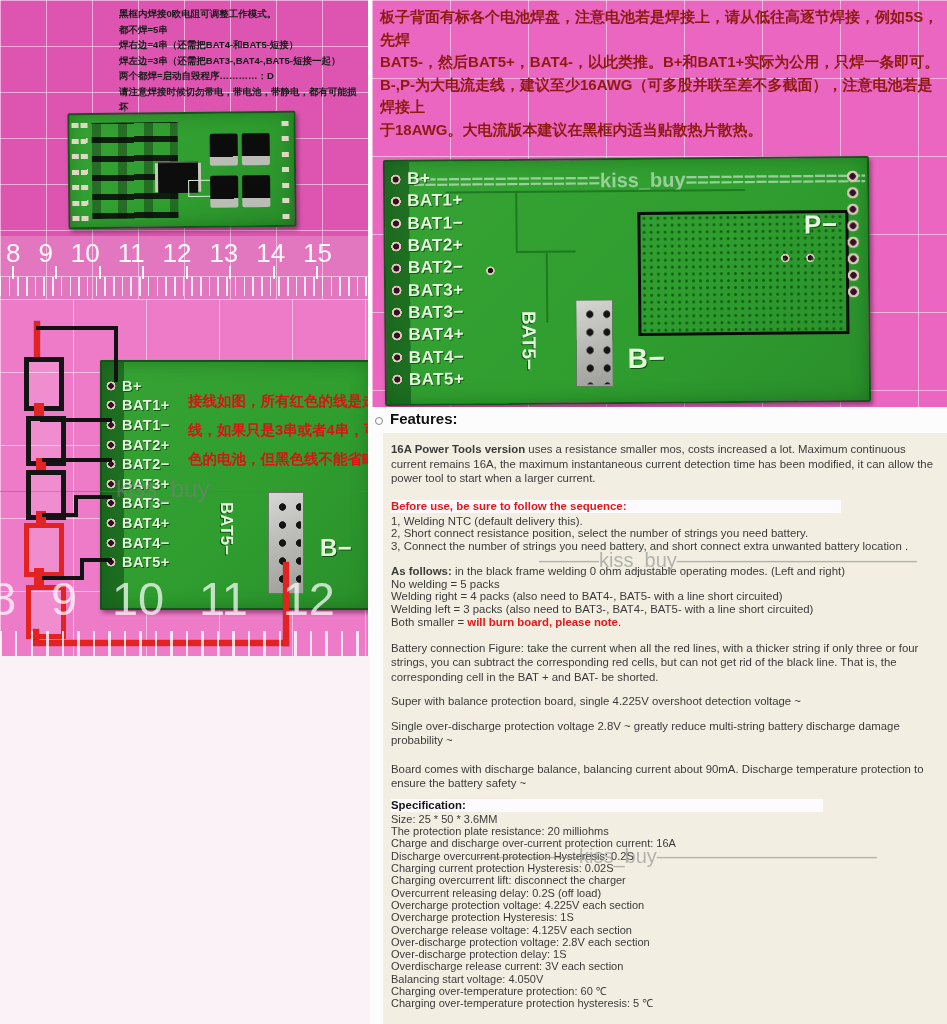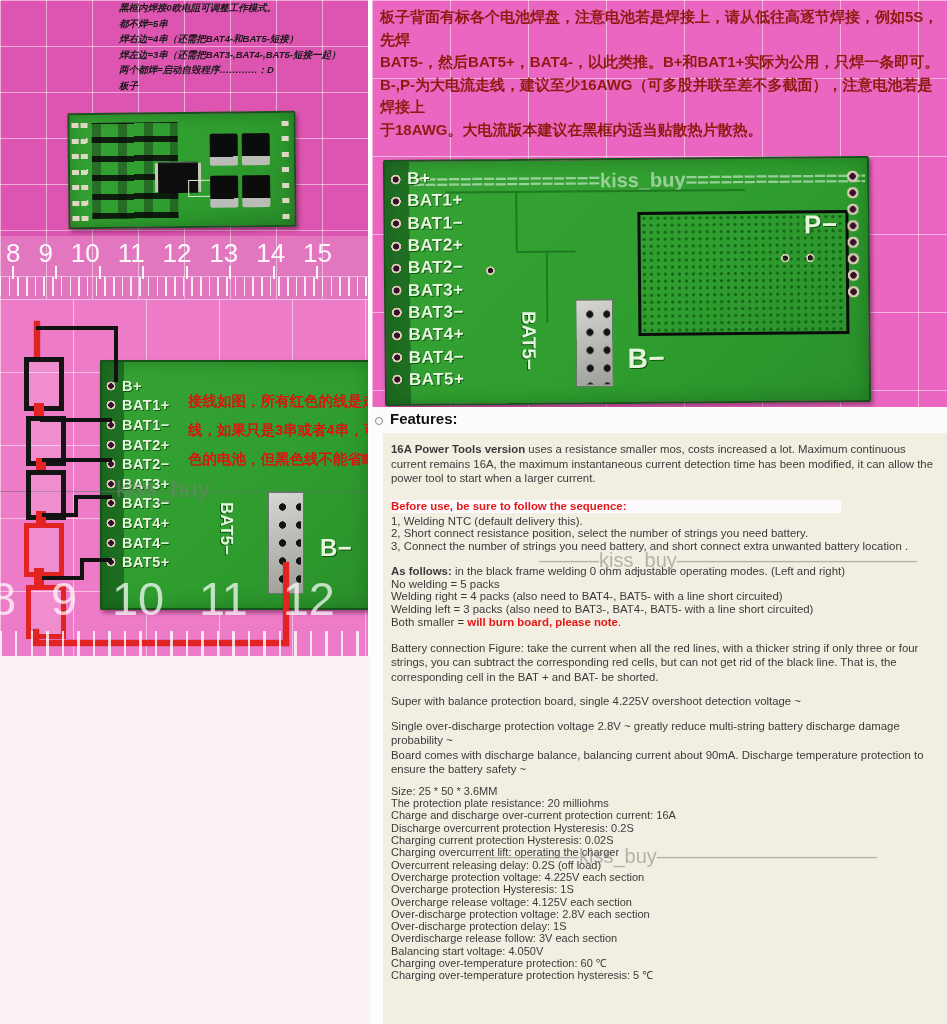--- a/index.html
+++ b/index.html
@@ -82,26 +82,27 @@
   .spec-head{display:block;width:432px;background:#fefbfe;color:#141414;font-weight:bold;line-height:13px;margin:0 0 1px 0;}
   .spec-line{line-height:12.3px;font-size:11px;}
   .gap12{height:12px;}
 </style>
 </head>
 <body>
 
 <div id="stage">
 
   <div id="photo-top-left" class="abs mat">
-    <div class="abs cn-black" style="left:119px;top:0;width:246px;font-style:italic;">
+    <div class="abs cn-black" style="left:119px;top:6px;width:246px;">
         <div>黑框内焊接0欧电阻可调整工作模式。</div>
         <div>都不焊=5串</div>
         <div>焊右边=4串（还需把BAT4-和BAT5-短接）</div>
         <div>焊左边=3串（还需把BAT3-,BAT4-,BAT5-短接一起）</div>
         <div>两个都焊=启动自毁程序…………：D</div>
+        <div>请注意焊接时候切勿带电，带电池，带静电，都有可能损坏</div>
         <div>板子</div>
       </div>
 
     <div class="abs pcb" style="left:68px;top:112px;width:224px;height:112px;transform:rotate(-.6deg);">
       <div class="padcol ni" style="left:2px;top:6px;height:100px;"></div>
       <div class="padcol ni" style="left:11px;top:6px;height:100px;"></div>
       <div class="comp-zone ni" style="left:22px;top:8px;width:86px;height:96px;"></div>
       <div class="ic ni" style="left:88px;top:48px;width:40px;height:30px;"></div>
       <div class="abs ni" style="left:118px;top:66px;width:22px;height:15px;border:1px solid #d7ecd2;"></div>
       <div class="fet ni" style="left:140px;top:20px;"></div>
@@ -337,37 +338,38 @@
         <div>
             <div class="tight">No welding = 5 packs</div>
             <div class="tight">Welding right = 4 packs (also need to BAT4-, BAT5- with a line short circuited)</div>
             <div class="tight">Welding left = 3 packs (also need to BAT3-, BAT4-, BAT5- with a line short circuited)</div>
           </div>
         <div class="tight"><span>Both smaller = </span><span class="redtxt">will burn board, please note</span><span>.</span></div>
 
         <div class="gap12"></div>
         <p class="para" style="margin-bottom:10px;">Battery connection Figure: take the current when all the red lines, with a thicker string if only three or four strings, you can subtract the corresponding red cells, but can not get rid of the black line. That is, the corresponding cell in the BAT + and BAT- be shorted.</p>
         <p class="para" style="margin-bottom:10px;">Super with balance protection board, single 4.225V overshoot detection voltage ~</p>
-        <p class="para" style="margin-bottom:0;">Single over-discharge protection voltage 2.8V ~ greatly reduce multi-string battery discharge damage probability ~</p>
+        <p class="para" style="margin-bottom:14px;">Single over-discharge protection voltage 2.8V ~ greatly reduce multi-string battery discharge damage probability ~</p>
         <p class="para" style="margin-bottom:8px;">Board comes with discharge balance, balancing current about 90mA. Discharge temperature protection to ensure the battery safety ~</p>
 
+        <span class="spec-head">Specification:</span>
         <div>
             <div class="spec-line">Size: 25 * 50 * 3.6MM</div>
             <div class="spec-line">The protection plate resistance: 20 milliohms</div>
             <div class="spec-line">Charge and discharge over-current protection current: 16A</div>
             <div class="spec-line">Discharge overcurrent protection Hysteresis: 0.2S</div>
             <div class="spec-line">Charging current protection Hysteresis: 0.02S</div>
-            <div class="spec-line">Charging overcurrent lift: operating the charger</div>
+            <div class="spec-line">Charging overcurrent lift: disconnect the charger</div>
             <div class="spec-line">Overcurrent releasing delay: 0.2S (off load)</div>
             <div class="spec-line">Overcharge protection voltage: 4.225V each section</div>
             <div class="spec-line">Overcharge protection Hysteresis: 1S</div>
             <div class="spec-line">Overcharge release voltage: 4.125V each section</div>
             <div class="spec-line">Over-discharge protection voltage: 2.8V each section</div>
             <div class="spec-line">Over-discharge protection delay: 1S</div>
-            <div class="spec-line">Overdischarge release follow: 3V each section</div>
+            <div class="spec-line">Overdischarge release current: 3V each section</div>
             <div class="spec-line">Balancing start voltage: 4.050V</div>
             <div class="spec-line">Charging over-temperature protection: 60 ℃</div>
             <div class="spec-line">Charging over-temperature protection hysteresis: 5 ℃</div>
           </div>
       </div>
     </div>
   </div>
 
 </div>
 

